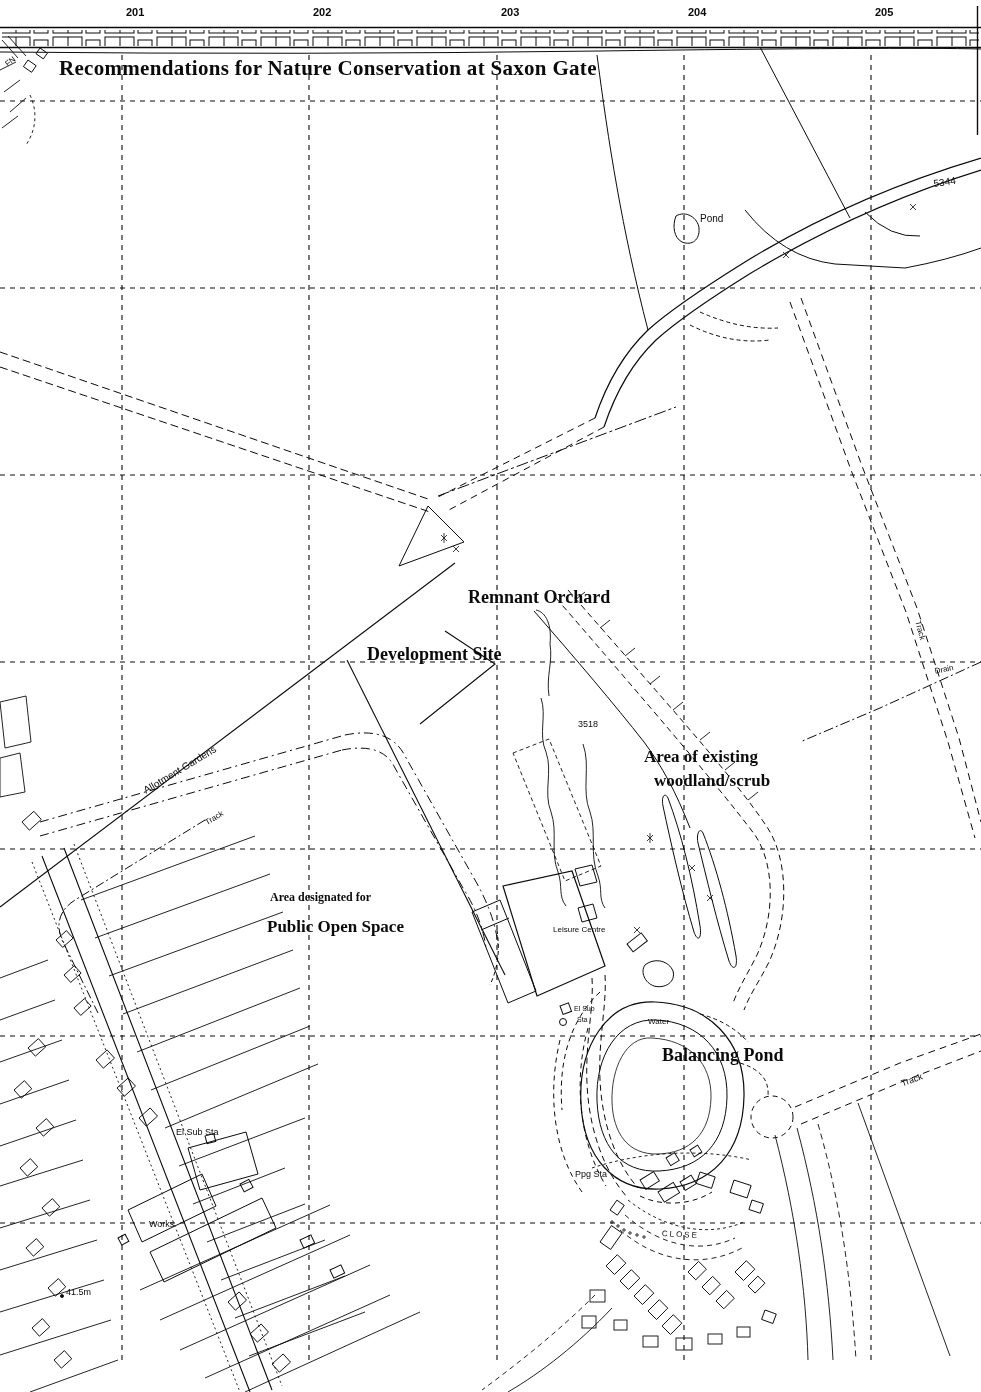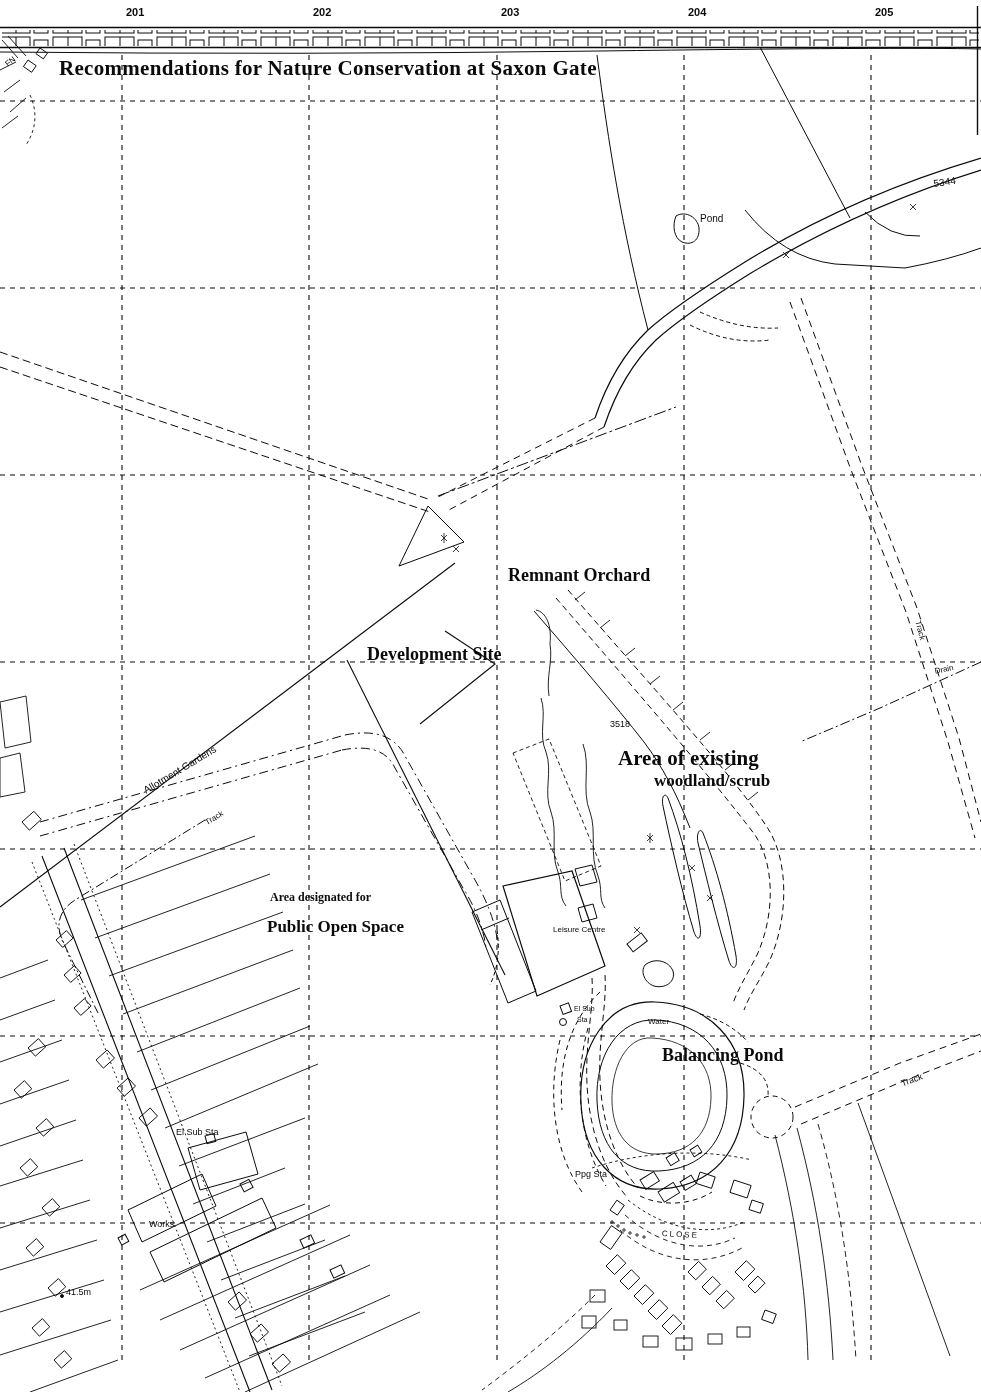--- a/index.html
+++ b/index.html
@@ -8,24 +8,24 @@
   svg.linework{position:absolute;left:0;top:0;}
   .lbl{position:absolute;white-space:nowrap;color:#0b0b0b;line-height:1;}
   .ann{font-family:"Liberation Serif",serif;font-weight:bold;}
   .map{font-family:"Liberation Sans",sans-serif;}
   #lbl-title{left:59px;top:58px;font-size:21px;letter-spacing:.3px;}
   .grid-num{top:7px;font-size:11px;font-weight:bold;}
   #gn-201{left:126px;} #gn-202{left:313px;} #gn-203{left:501px;}
   #gn-204{left:688px;} #gn-205{left:875px;}
   #lbl-pond{left:700px;top:214px;font-size:10px;}
   #lbl-5344{left:933px;top:179px;font-size:10px;transform:rotate(-8deg);transform-origin:left top;}
-  #lbl-remnant{left:468px;top:566px;font-size:18px;margin-left:40px;}
+  #lbl-remnant{left:468px;top:588px;font-size:18px;}
   #lbl-devsite{left:367px;top:645px;font-size:18px;}
-  #lbl-3518{left:610px;top:720px;font-size:9px;}
-  #lbl-wood1{left:618px;top:748px;font-size:21px;}
+  #lbl-3518{left:578px;top:720px;font-size:9px;}
+  #lbl-wood1{left:644px;top:748px;font-size:17px;}
   #lbl-wood2{left:618px;top:772px;font-size:17px;margin-left:36px;}
   #lbl-allot{left:142px;top:787px;font-size:10px;transform:rotate(-31deg);transform-origin:left top;}
   #lbl-track-allot{left:204px;top:820px;font-size:8px;transform:rotate(-31deg);transform-origin:left top;}
   #lbl-open1{left:270px;top:891px;font-size:12px;}
   #lbl-open2{left:267px;top:918px;font-size:17px;}
   #lbl-leisure{left:510px;top:926px;font-size:8px;margin-left:43px;}
   #lbl-elsub1{left:574px;top:1005px;font-size:7px;}
   #lbl-elsub2{left:577px;top:1016px;font-size:7px;}
   #lbl-water{left:648px;top:1018px;font-size:8px;}
   #lbl-balancing{left:662px;top:1046px;font-size:18px;}

